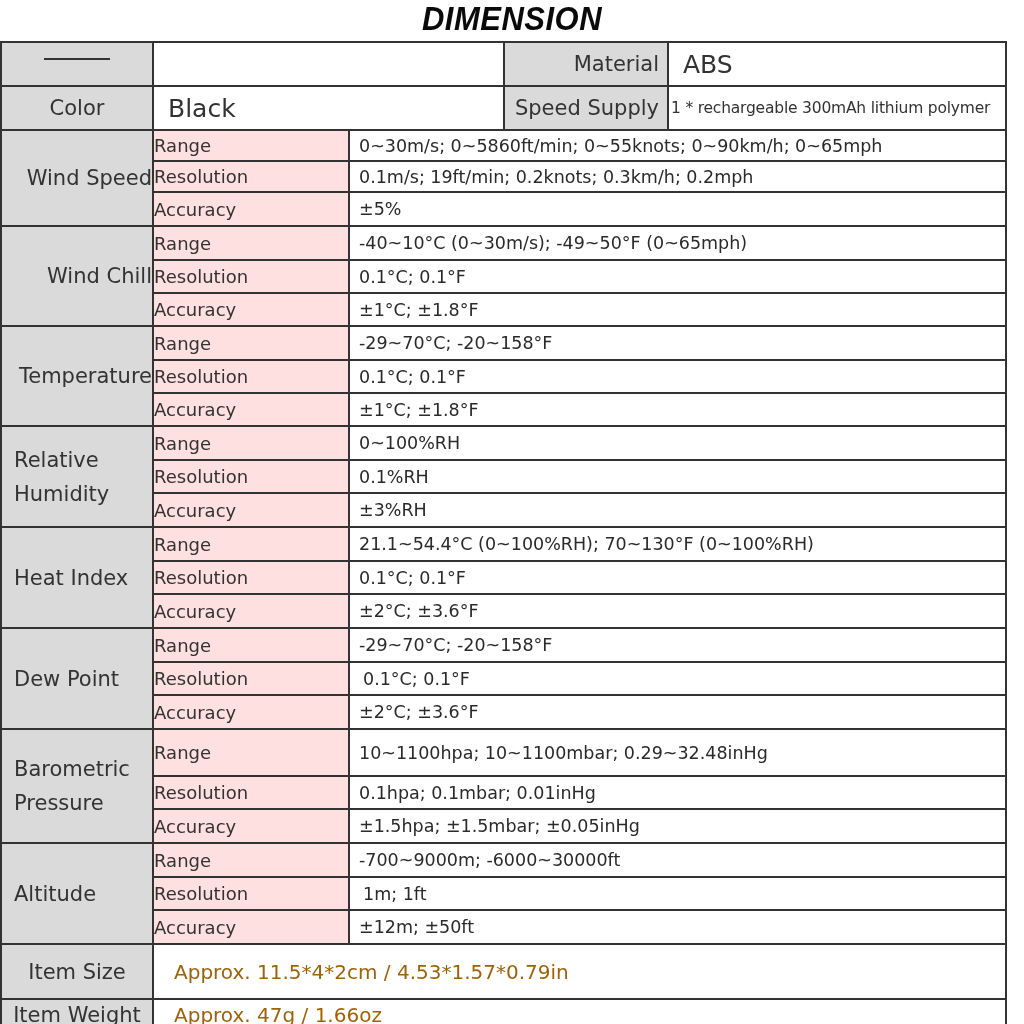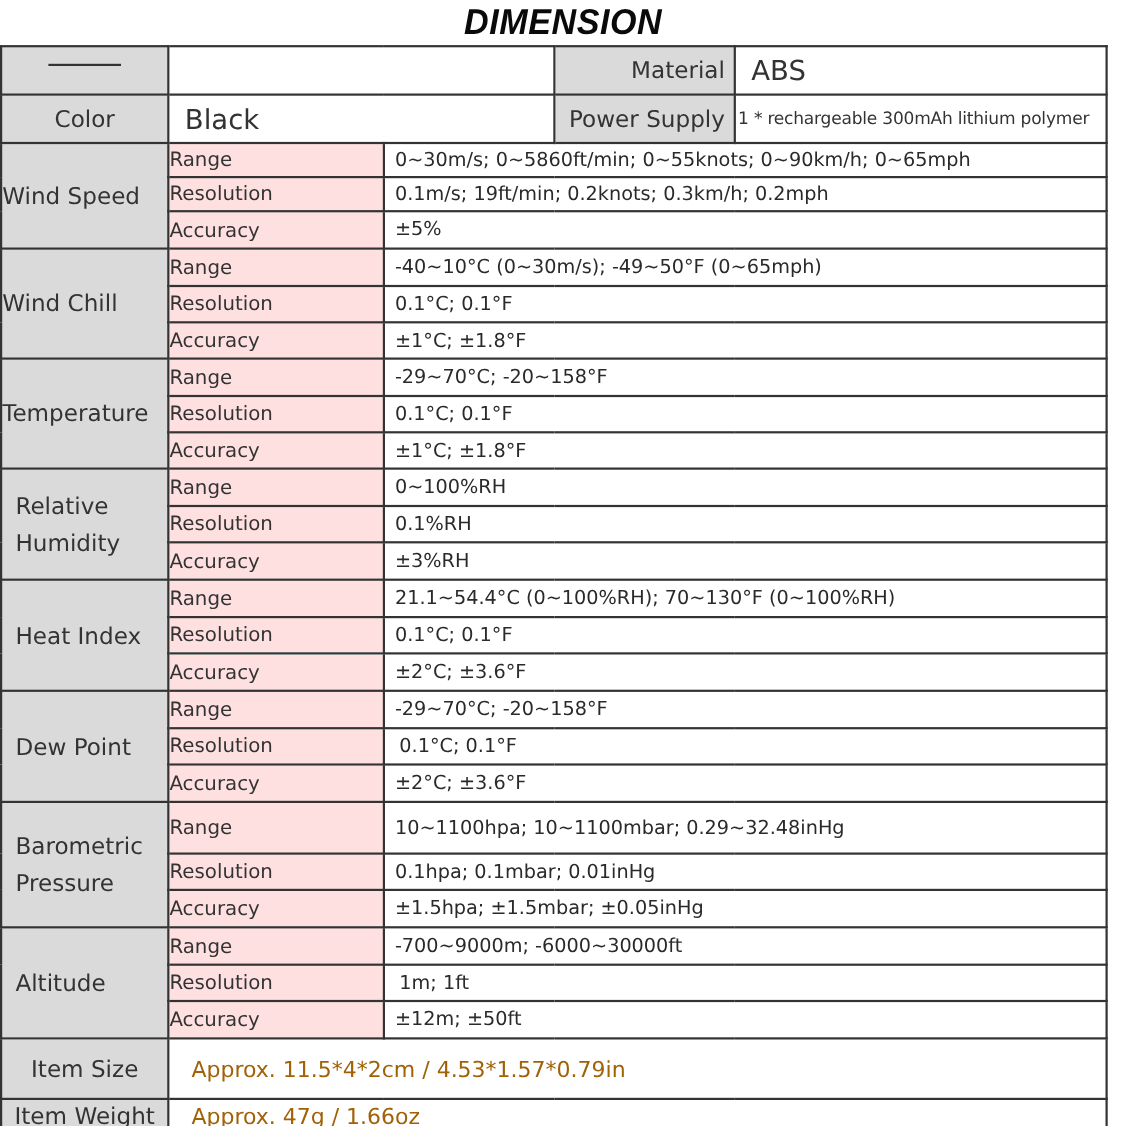--- a/index.html
+++ b/index.html
@@ -18,21 +18,21 @@
       overflow: hidden; white-space: nowrap;
     }
     .gray { background: #dadada; }
     .pink { background: #fde0df; }
     .white { background: #ffffff; }
     .hdr-label { font-size: 21px; text-align: center; color: #333; }
     .hdr-label-right { font-size: 21px; text-align: right; padding-right: 8px !important; color: #333; }
     .hdr-value { font-size: 25px; padding-left: 14px !important; color: #333; }
     .hdr-value-small { font-size: 15.5px; padding-left: 2px !important; color: #333; letter-spacing: -0.2px; }
     .param { font-size: 21px; color: #333; padding-left: 12px !important; line-height: 34px; white-space: normal !important; }
-    .param.center { text-align: left; padding-left: 0 !important; }
+    .param.center { text-align: right; padding-left: 0 !important; }
     .sub { font-size: 18px; text-align: left; color: #333; }
     .val { font-size: 17.5px; padding-left: 9px !important; color: #2a2a2a; }
     .val.indent { padding-left: 13px !important; }
     .dash {
       display: inline-block; width: 66px; height: 2px; background: #333; vertical-align: middle; margin-top: -12px;
     }
     .big-val { font-size: 20px; padding-left: 20px !important; color: #a16207; }
   </style>
 </head>
 <body>
@@ -51,21 +51,21 @@
   <tbody>
       <tr style="height:44px">
     <td class="gray hdr-label"><span class="dash"></span></td>
     <td class="white" colspan="2"></td>
     <td class="gray hdr-label-right">Material</td>
     <td class="white hdr-value">ABS</td>
   </tr>
   <tr style="height:44px">
     <td class="gray hdr-label">Color</td>
     <td class="white hdr-value" colspan="2">Black</td>
-    <td class="gray hdr-label-right">Power Supply</td>
+    <td class="gray hdr-label-right">Speed Supply</td>
     <td class="white hdr-value-small">1 * rechargeable 300mAh lithium polymer</td>
   </tr>
 
   <tr style="height:31px">
     <td class="gray param center" rowspan="3">Wind Speed</td>
     <td class="pink sub">Range</td>
     <td class="white val" colspan="3">0~30m/s; 0~5860ft/min; 0~55knots; 0~90km/h; 0~65mph</td>
   </tr>
   <tr style="height:31px">
     <td class="pink sub">Resolution</td>

